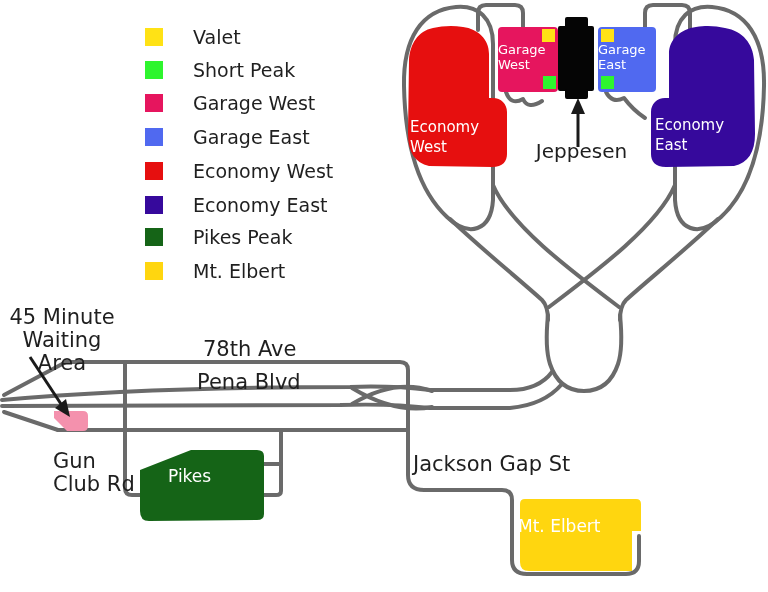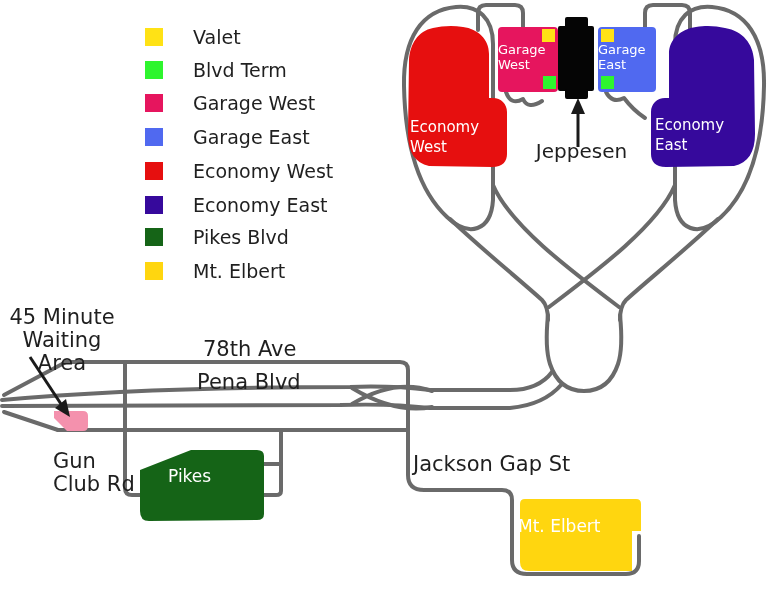--- a/index.html
+++ b/index.html
@@ -75,41 +75,41 @@
     </g>
   </svg>
 
   <div class="legend">
     <div class="legend-row" style="top:0px">
         <span class="swatch" style="background-color: rgb(255, 226, 21);"></span>
         <span class="legend-label">Valet</span>
       </div>
     <div class="legend-row" style="top:33px">
         <span class="swatch" style="background-color: rgb(46, 245, 46);"></span>
-        <span class="legend-label">Blvd Term</span>
+        <span class="legend-label">Short Peak</span>
       </div>
     <div class="legend-row" style="top:66px">
         <span class="swatch" style="background-color: rgb(230, 21, 94);"></span>
         <span class="legend-label">Garage West</span>
       </div>
     <div class="legend-row" style="top:100px">
         <span class="swatch" style="background-color: rgb(80, 105, 240);"></span>
         <span class="legend-label">Garage East</span>
       </div>
     <div class="legend-row" style="top:134px">
         <span class="swatch" style="background-color: rgb(230, 15, 15);"></span>
         <span class="legend-label">Economy West</span>
       </div>
     <div class="legend-row" style="top:168px">
         <span class="swatch" style="background-color: rgb(54, 9, 156);"></span>
         <span class="legend-label">Economy East</span>
       </div>
     <div class="legend-row" style="top:200px">
         <span class="swatch" style="background-color: rgb(21, 100, 23);"></span>
-        <span class="legend-label">Pikes Blvd</span>
+        <span class="legend-label">Pikes Peak</span>
       </div>
     <div class="legend-row" style="top:234px">
         <span class="swatch" style="background-color: rgb(255, 214, 15);"></span>
         <span class="legend-label">Mt. Elbert</span>
       </div>
   </div>
 
   <div class="lbl center" style="left:2px;top:306px;width:120px">
     <div>45 Minute</div>
     <div>Waiting Area</div>

